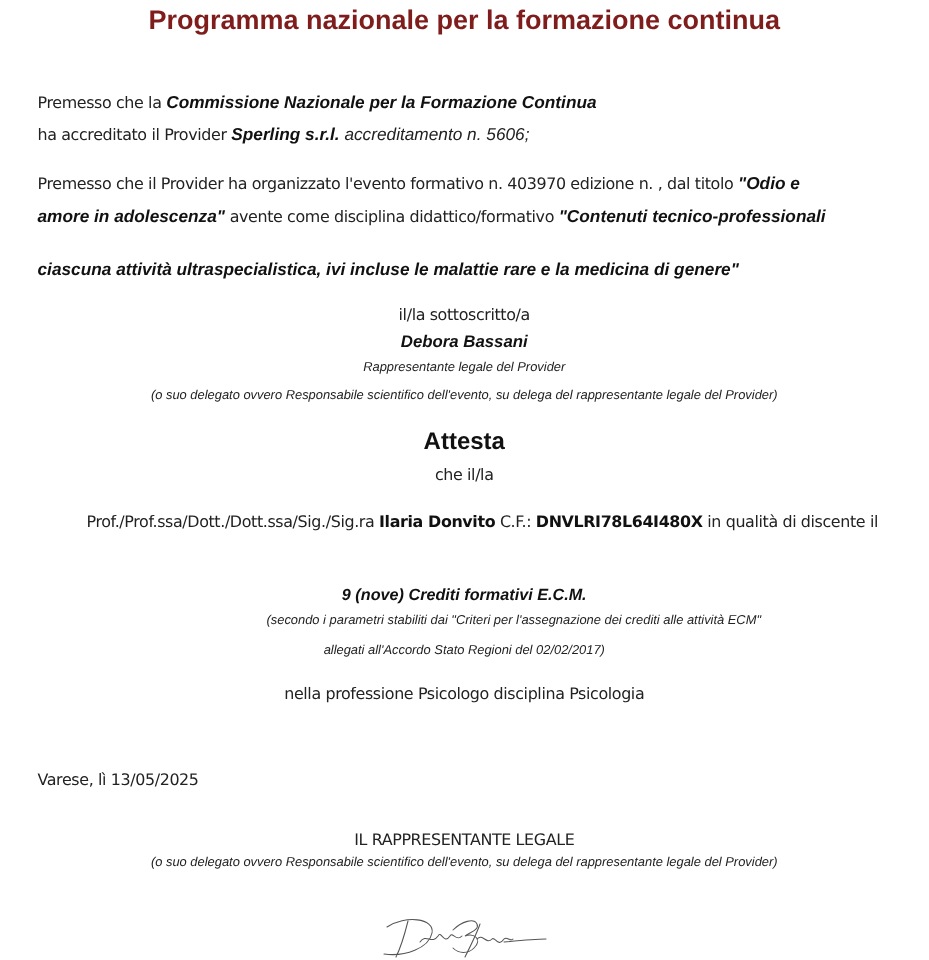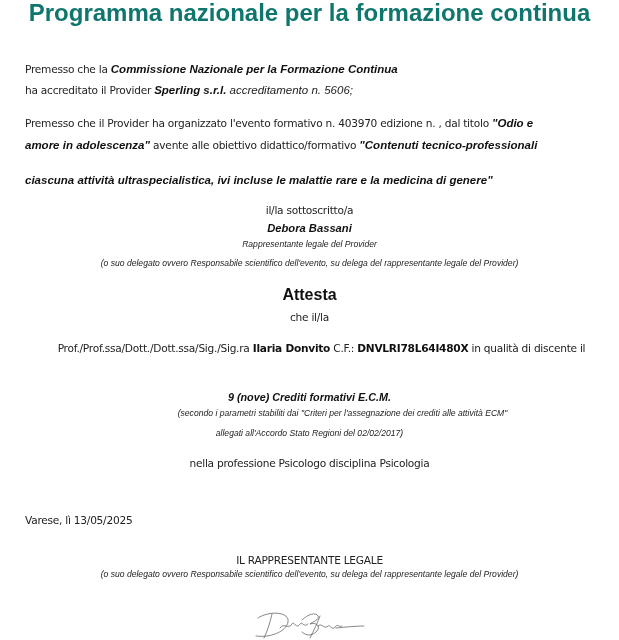--- a/index.html
+++ b/index.html
@@ -1,20 +1,20 @@
 <!DOCTYPE html>
 <html><head>
   <meta charset="utf-8">
   <style>
     html, body { margin: 0; padding: 0; background: #ffffff; }
     body { width: 619px; height: 640px; overflow: hidden; position: relative; color: #1a1a1a; }
     .page { position: absolute; left: 0; top: 0; width: 619px; height: 640px; }
     .abs { position: absolute; white-space: nowrap; }
     .center { left: 0; width: 619px; text-align: center; }
-    .title { font-family: "Liberation Sans", sans-serif; font-weight: bold; font-size: 24px; line-height: 22px; color: #0f766e; }
+    .title { font-family: "Liberation Sans", sans-serif; font-weight: bold; font-size: 18px; line-height: 22px; color: #7f1d1d; }
     .serif-sans { font-family: "DejaVu Sans", sans-serif; font-size: 10.6px; letter-spacing: -0.25px; color: #222; }
     .bi { font-family: "Liberation Sans", sans-serif; font-weight: bold; font-style: italic; font-size: 11.5px; color: #111; letter-spacing: 0; }
     .ital { font-family: "Liberation Sans", sans-serif; font-style: italic; font-size: 11.5px; color: #222; letter-spacing: 0; }
     .small-it { font-family: "Liberation Sans", sans-serif; font-style: italic; font-size: 8.6px; color: #222; }
     .b { font-weight: bold; color: #111; }
     .attesta { font-family: "Liberation Sans", sans-serif; font-weight: bold; font-size: 16px; color: #111; }
     .ecm { font-family: "Liberation Sans", sans-serif; font-weight: bold; font-style: italic; font-size: 10.8px; color: #111; }
     .sig { position: absolute; left: 250px; top: 608px; width: 120px; height: 32px; }
   </style>
 </head>
@@ -28,21 +28,21 @@
     <span>Premesso che la </span><span class="bi">Commissione Nazionale per la Formazione Continua</span>
   </div>
   <div class="abs serif-sans" style="left:25px; top:84px;">
     <span>ha accreditato il Provider </span><span class="bi">Sperling s.r.l.</span><span class="ital"> accreditamento n. 5606</span><span class="ital">;</span>
   </div>
 
   <div class="abs serif-sans" style="left:25px; top:117px;">
     <span>Premesso che il Provider ha organizzato l'evento formativo n. 403970 edizione n. , dal titolo </span><span class="bi">"Odio e</span>
   </div>
   <div class="abs serif-sans" style="left:25px; top:139px;">
-    <span class="bi">amore in adolescenza"</span><span> avente alle obiettivo didattico/formativo </span><span class="bi">"Contenuti tecnico-professionali</span>
+    <span class="bi">amore in adolescenza"</span><span> avente come disciplina didattico/formativo </span><span class="bi">"Contenuti tecnico-professionali</span>
   </div>
   <div class="abs bi" style="left:25px; top:174px;">ciascuna attività ultraspecialistica, ivi incluse le malattie rare e la medicina di genere"</div>
 
   <div class="abs center serif-sans" style="top:204px;">il/la sottoscritto/a</div>
   <div class="abs center bi" style="top:222px; font-size:11.2px;">Debora Bassani</div>
   <div class="abs center small-it" style="top:239px;">Rappresentante legale del Provider</div>
   <div class="abs center small-it" style="top:258px;">(o suo delegato ovvero Responsabile scientifico dell'evento, su delega del rappresentante legale del Provider)</div>
 
   <div class="abs center attesta" style="top:286px;">Attesta</div>
   <div class="abs center serif-sans" style="top:311px;">che il/la</div>

